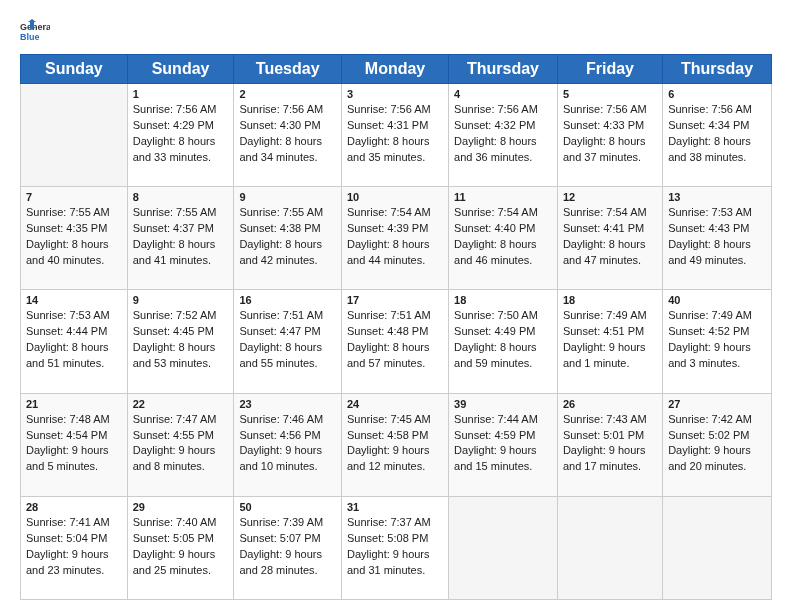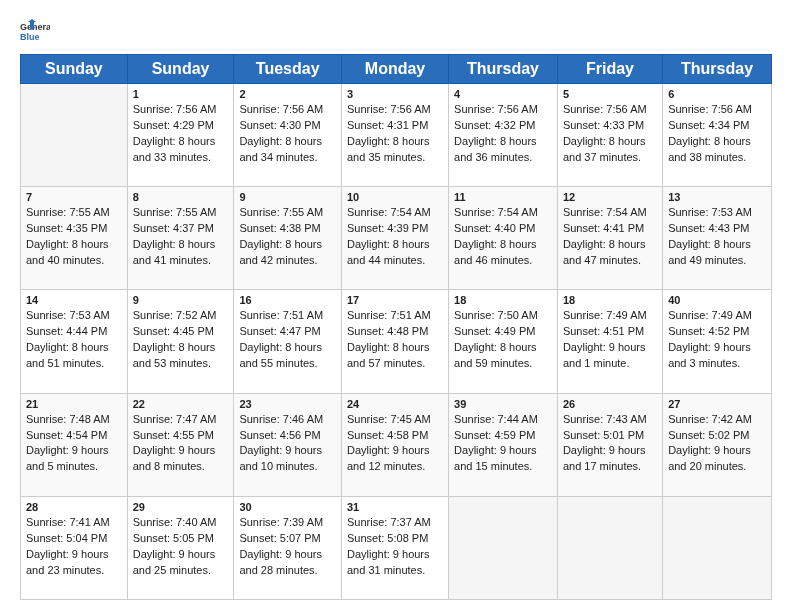--- a/index.html
+++ b/index.html
@@ -260,21 +260,21 @@
         <tr>
           <td>
             <span class="day-num">28</span>
             <div class="day-info">Sunrise: 7:41 AM<br>Sunset: 5:04 PM<br>Daylight: 9 hours<br>and 23 minutes.</div>
           </td>
           <td>
             <span class="day-num">29</span>
             <div class="day-info">Sunrise: 7:40 AM<br>Sunset: 5:05 PM<br>Daylight: 9 hours<br>and 25 minutes.</div>
           </td>
           <td>
-            <span class="day-num">30</span>
+            <span class="day-num">50</span>
             <div class="day-info">Sunrise: 7:39 AM<br>Sunset: 5:07 PM<br>Daylight: 9 hours<br>and 28 minutes.</div>
           </td>
           <td>
             <span class="day-num">31</span>
             <div class="day-info">Sunrise: 7:37 AM<br>Sunset: 5:08 PM<br>Daylight: 9 hours<br>and 31 minutes.</div>
           </td>
           <td class="empty"></td>
           <td class="empty"></td>
           <td class="empty"></td>
         </tr>

